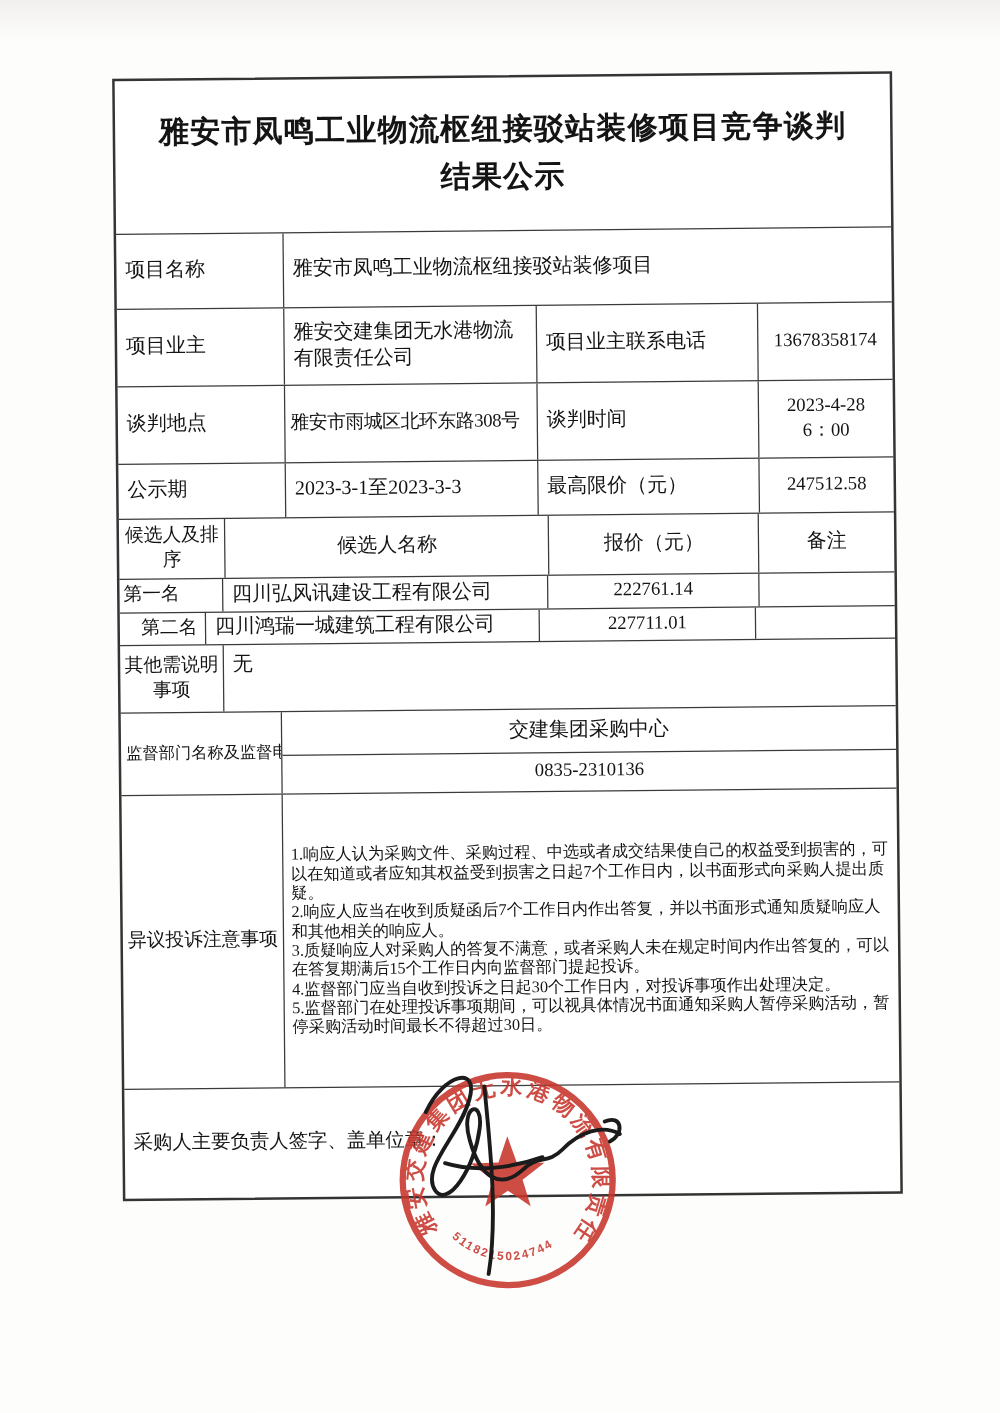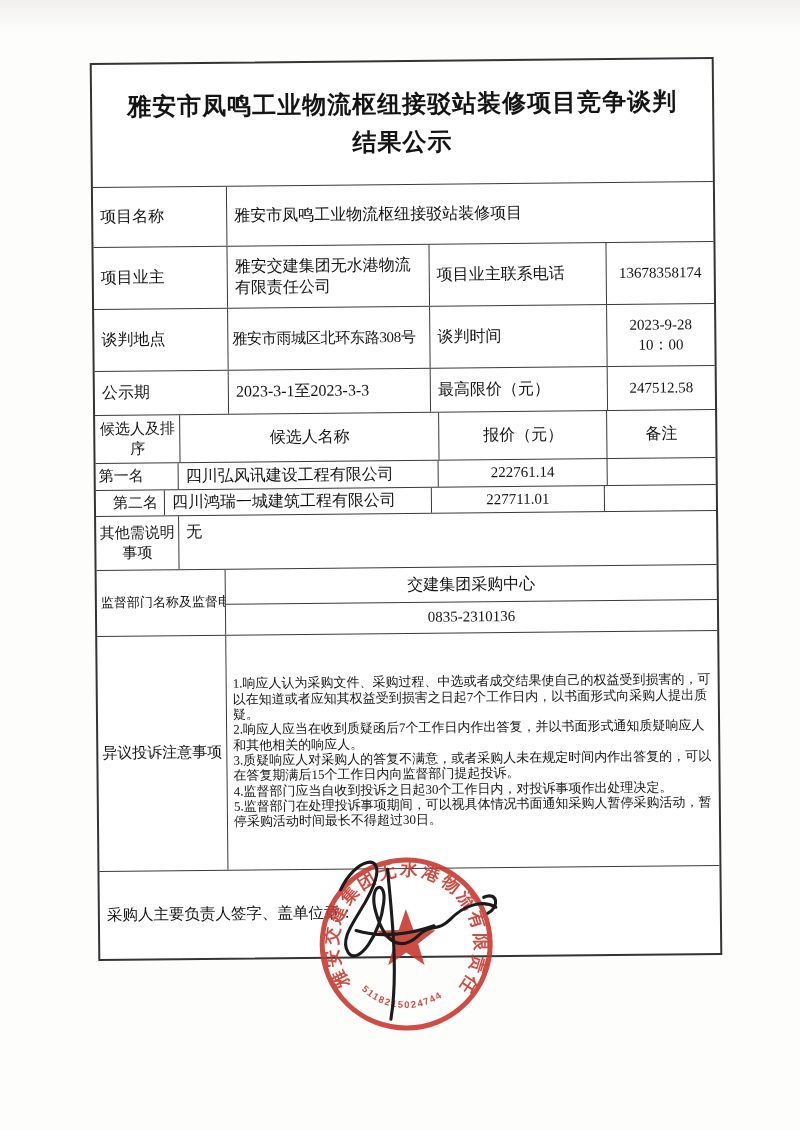--- a/index.html
+++ b/index.html
@@ -68,22 +68,22 @@
     <div class="cell" style="width:202px">雅安交建集团无水港物流有限责任公司</div>
     <div class="cell" style="width:177px">项目业主联系电话</div>
     <div class="cell center num" style="width:108px">13678358174</div>
   </div>
 
   <div class="row" style="height:62px">
     <div class="cell nb lab" style="width:133px">谈判地点</div>
     <div class="cell" style="width:202px;font-size:15px;letter-spacing:-0.3px;padding-left:4px">雅安市雨城区北环东路308号</div>
     <div class="cell" style="width:177px">谈判时间</div>
     <div class="cell center num" style="width:108px;flex-direction:column;justify-content:center">
-      <div>2023-9-28</div>
-      <div>10：00</div>
+      <div>2023-4-28</div>
+      <div>6：00</div>
     </div>
   </div>
 
   <div class="row" style="height:44px">
     <div class="cell nb lab" style="width:133px">公示期</div>
     <div class="cell num" style="width:202px;font-size:16px">2023-3-1至2023-3-3</div>
     <div class="cell" style="width:177px">最高限价（元）</div>
     <div class="cell center num" style="width:108px">247512.58</div>
   </div>
 

